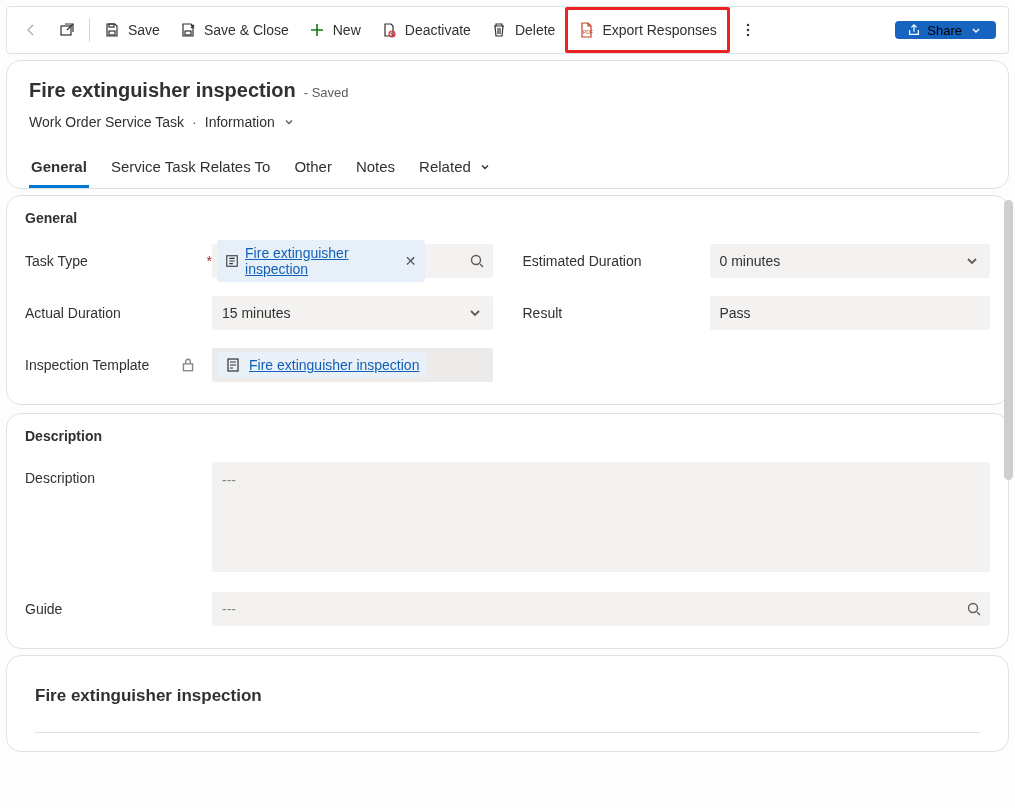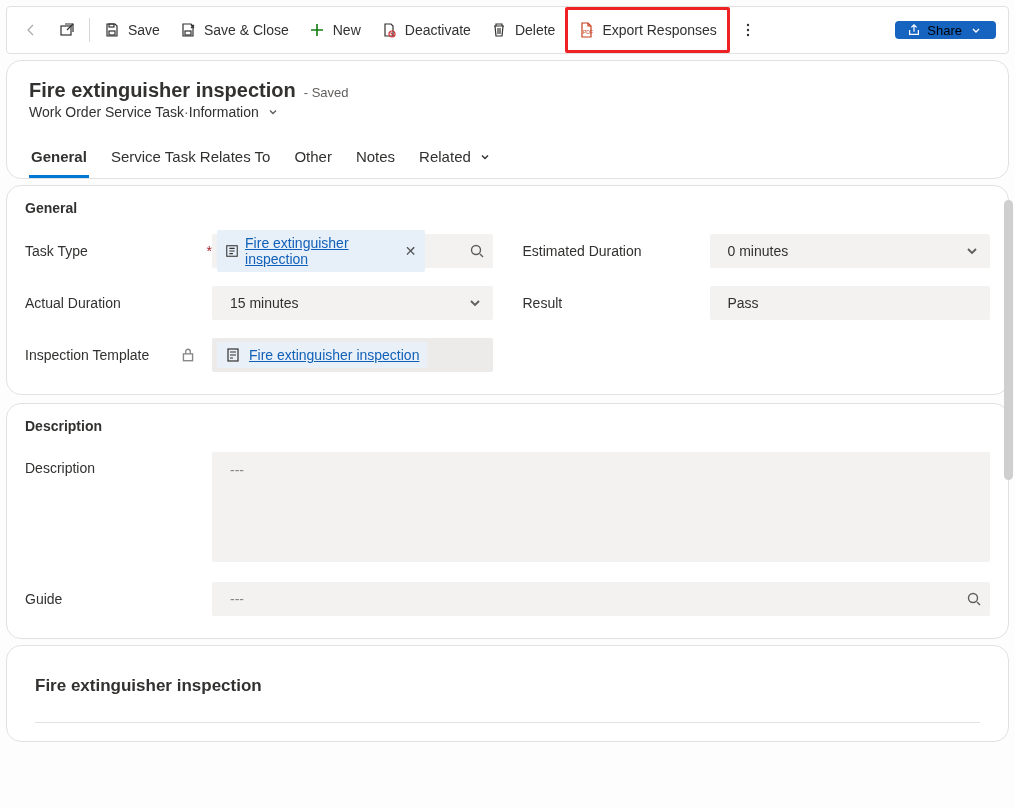--- a/index.html
+++ b/index.html
@@ -27,34 +27,34 @@
   .share-btn{display:flex;align-items:center;gap:6px;background:var(--share);color:#000000;border:none;height:18px;padding:0 12px;border-radius:4px;cursor:pointer;font-size:13px;margin-right:6px}
   .share-btn svg{width:14px;height:14px}
   .export-highlight{border:3px solid var(--highlight);border-radius:2px;padding:0}
   .export-highlight .cmd-btn{height:40px}
   
   .card{border:1px solid var(--border);border-radius:15px;margin:6px;background:#fff}
   .head-card{padding:18px 22px 0 22px}
   .title-row{display:flex;align-items:baseline;gap:8px}
   .title{font-size:20px;font-weight:600}
   .saved{font-size:13px;color:var(--muted)}
-  .subtitle-row{display:flex;align-items:center;margin-top:2px;color:var(--text);font-size:14px}
+  .subtitle-row{display:flex;align-items:center;gap:8px;margin-top:12px;color:var(--text);font-size:14px}
   .dot{color:var(--muted)}
   .chev-small svg{width:12px;height:12px}
   .tabs{display:flex;gap:20px;margin-top:18px}
   .tab{padding:10px 2px;font-size:15px;color:var(--text);cursor:pointer;border-bottom:3px solid transparent;display:flex;align-items:center;gap:6px}
   .tab.active{font-weight:600;border-bottom-color:var(--accent)}
   
   .form-card{padding:14px 18px 22px 18px;position:relative}
   .section-title{font-weight:600;font-size:14px;margin-bottom:18px}
   .grid{display:grid;grid-template-columns:1fr 1fr;column-gap:30px;row-gap:18px}
   .field{display:grid;grid-template-columns:175px 1fr;align-items:center;gap:12px}
   .label{font-size:14px;color:var(--text);position:relative}
   .req::after{content:"*";color:#a4262c;position:absolute;right:-12px;top:0}
-  .control{height:34px;background:var(--field-bg);border-radius:2px;display:flex;align-items:center;padding:0 18px;font-size:14px;color:var(--text);position:relative}
+  .control{height:34px;background:var(--field-bg);border-radius:2px;display:flex;align-items:center;padding:0 10px;font-size:14px;color:var(--text);position:relative}
   .control.textarea{height:110px;align-items:flex-start;padding-top:10px}
   .control.link-ctrl{background:var(--field-bg2)}
   .lookup-pill{background:#e7eff9;border-radius:2px;padding:5px 8px;display:flex;align-items:center;gap:6px;max-width:calc(100% - 34px)}
   .lookup-pill .lk svg{width:14px;height:14px}
   .lookup-pill a{color:var(--link);text-decoration:underline;font-size:14px}
   .lookup-pill .x{color:#555;font-size:14px;padding-left:4px;cursor:pointer}
   .search-ico{position:absolute;right:8px;top:50%;transform:translateY(-50%);color:#555}
   .chev-r{position:absolute;right:10px;top:50%;transform:translateY(-50%);color:#555}
   .lock{color:#888;margin-right:4px}
   .link-row{display:flex;align-items:center;gap:8px;background:#eaf0f8;border-radius:2px;padding:5px 8px}

